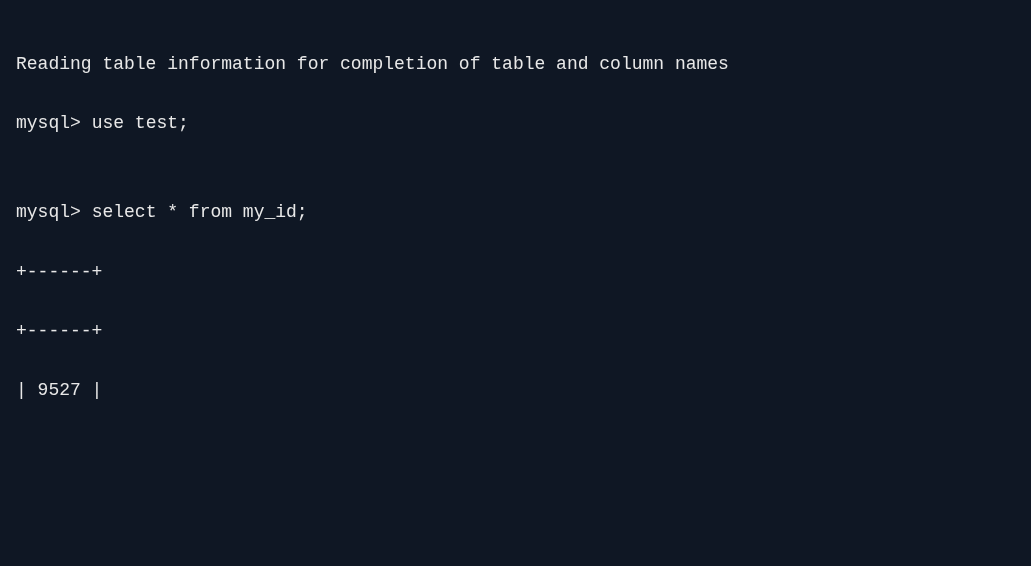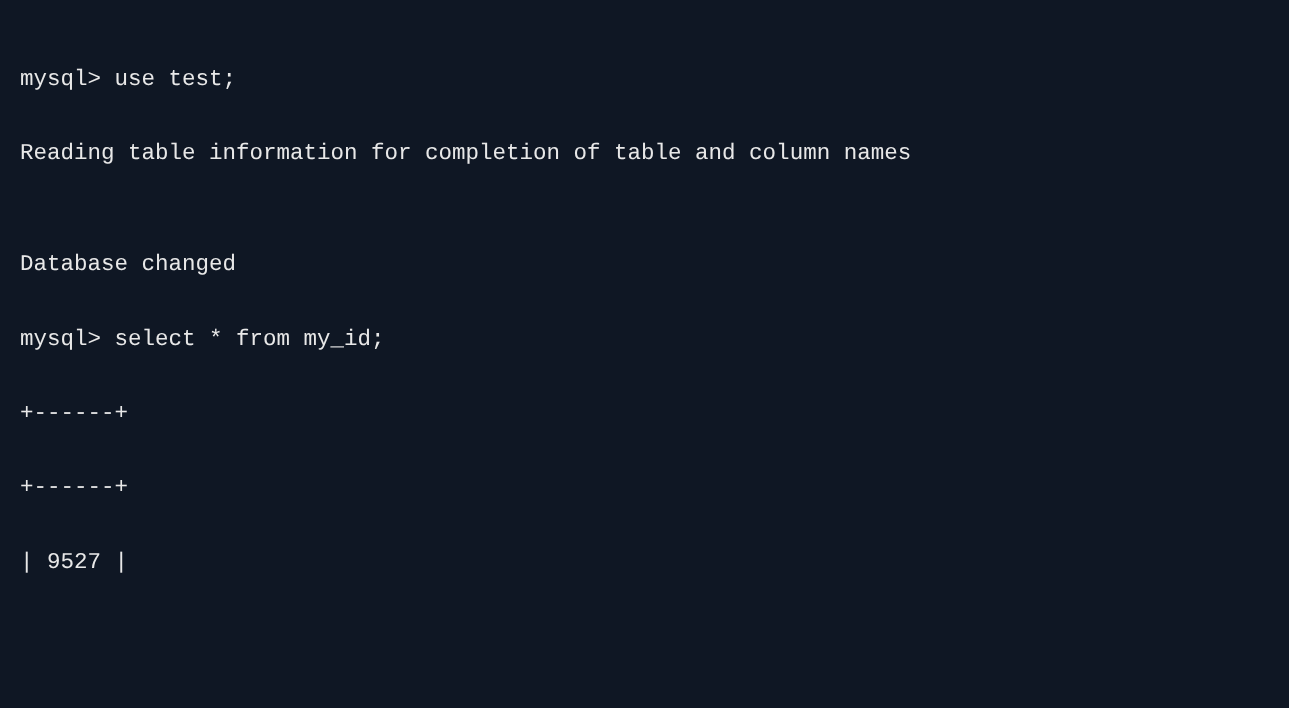--- a/index.html
+++ b/index.html
@@ -22,24 +22,23 @@
       white-space: pre;
     }
     .line {
       display: block;
     }
   </style>
 </head>
 <body>
 
 <div class="terminal">
+<span class="line">Reading table information for completion of table and column names</span>
 <span class="line"><span>mysql&gt; </span><span>use test;</span></span>
-<span class="line">Reading table information for completion of table and column names</span>
 <span class="line"></span>
-<span class="line">Database changed</span>
 <span class="line"><span>mysql&gt; </span><span>select * from my_id;</span></span>
 <span class="line">+------+</span>
 <span class="line">+------+</span>
 <span class="line">| 9527 |</span>
 
 
 <span class="line"></span>
 
 
 

